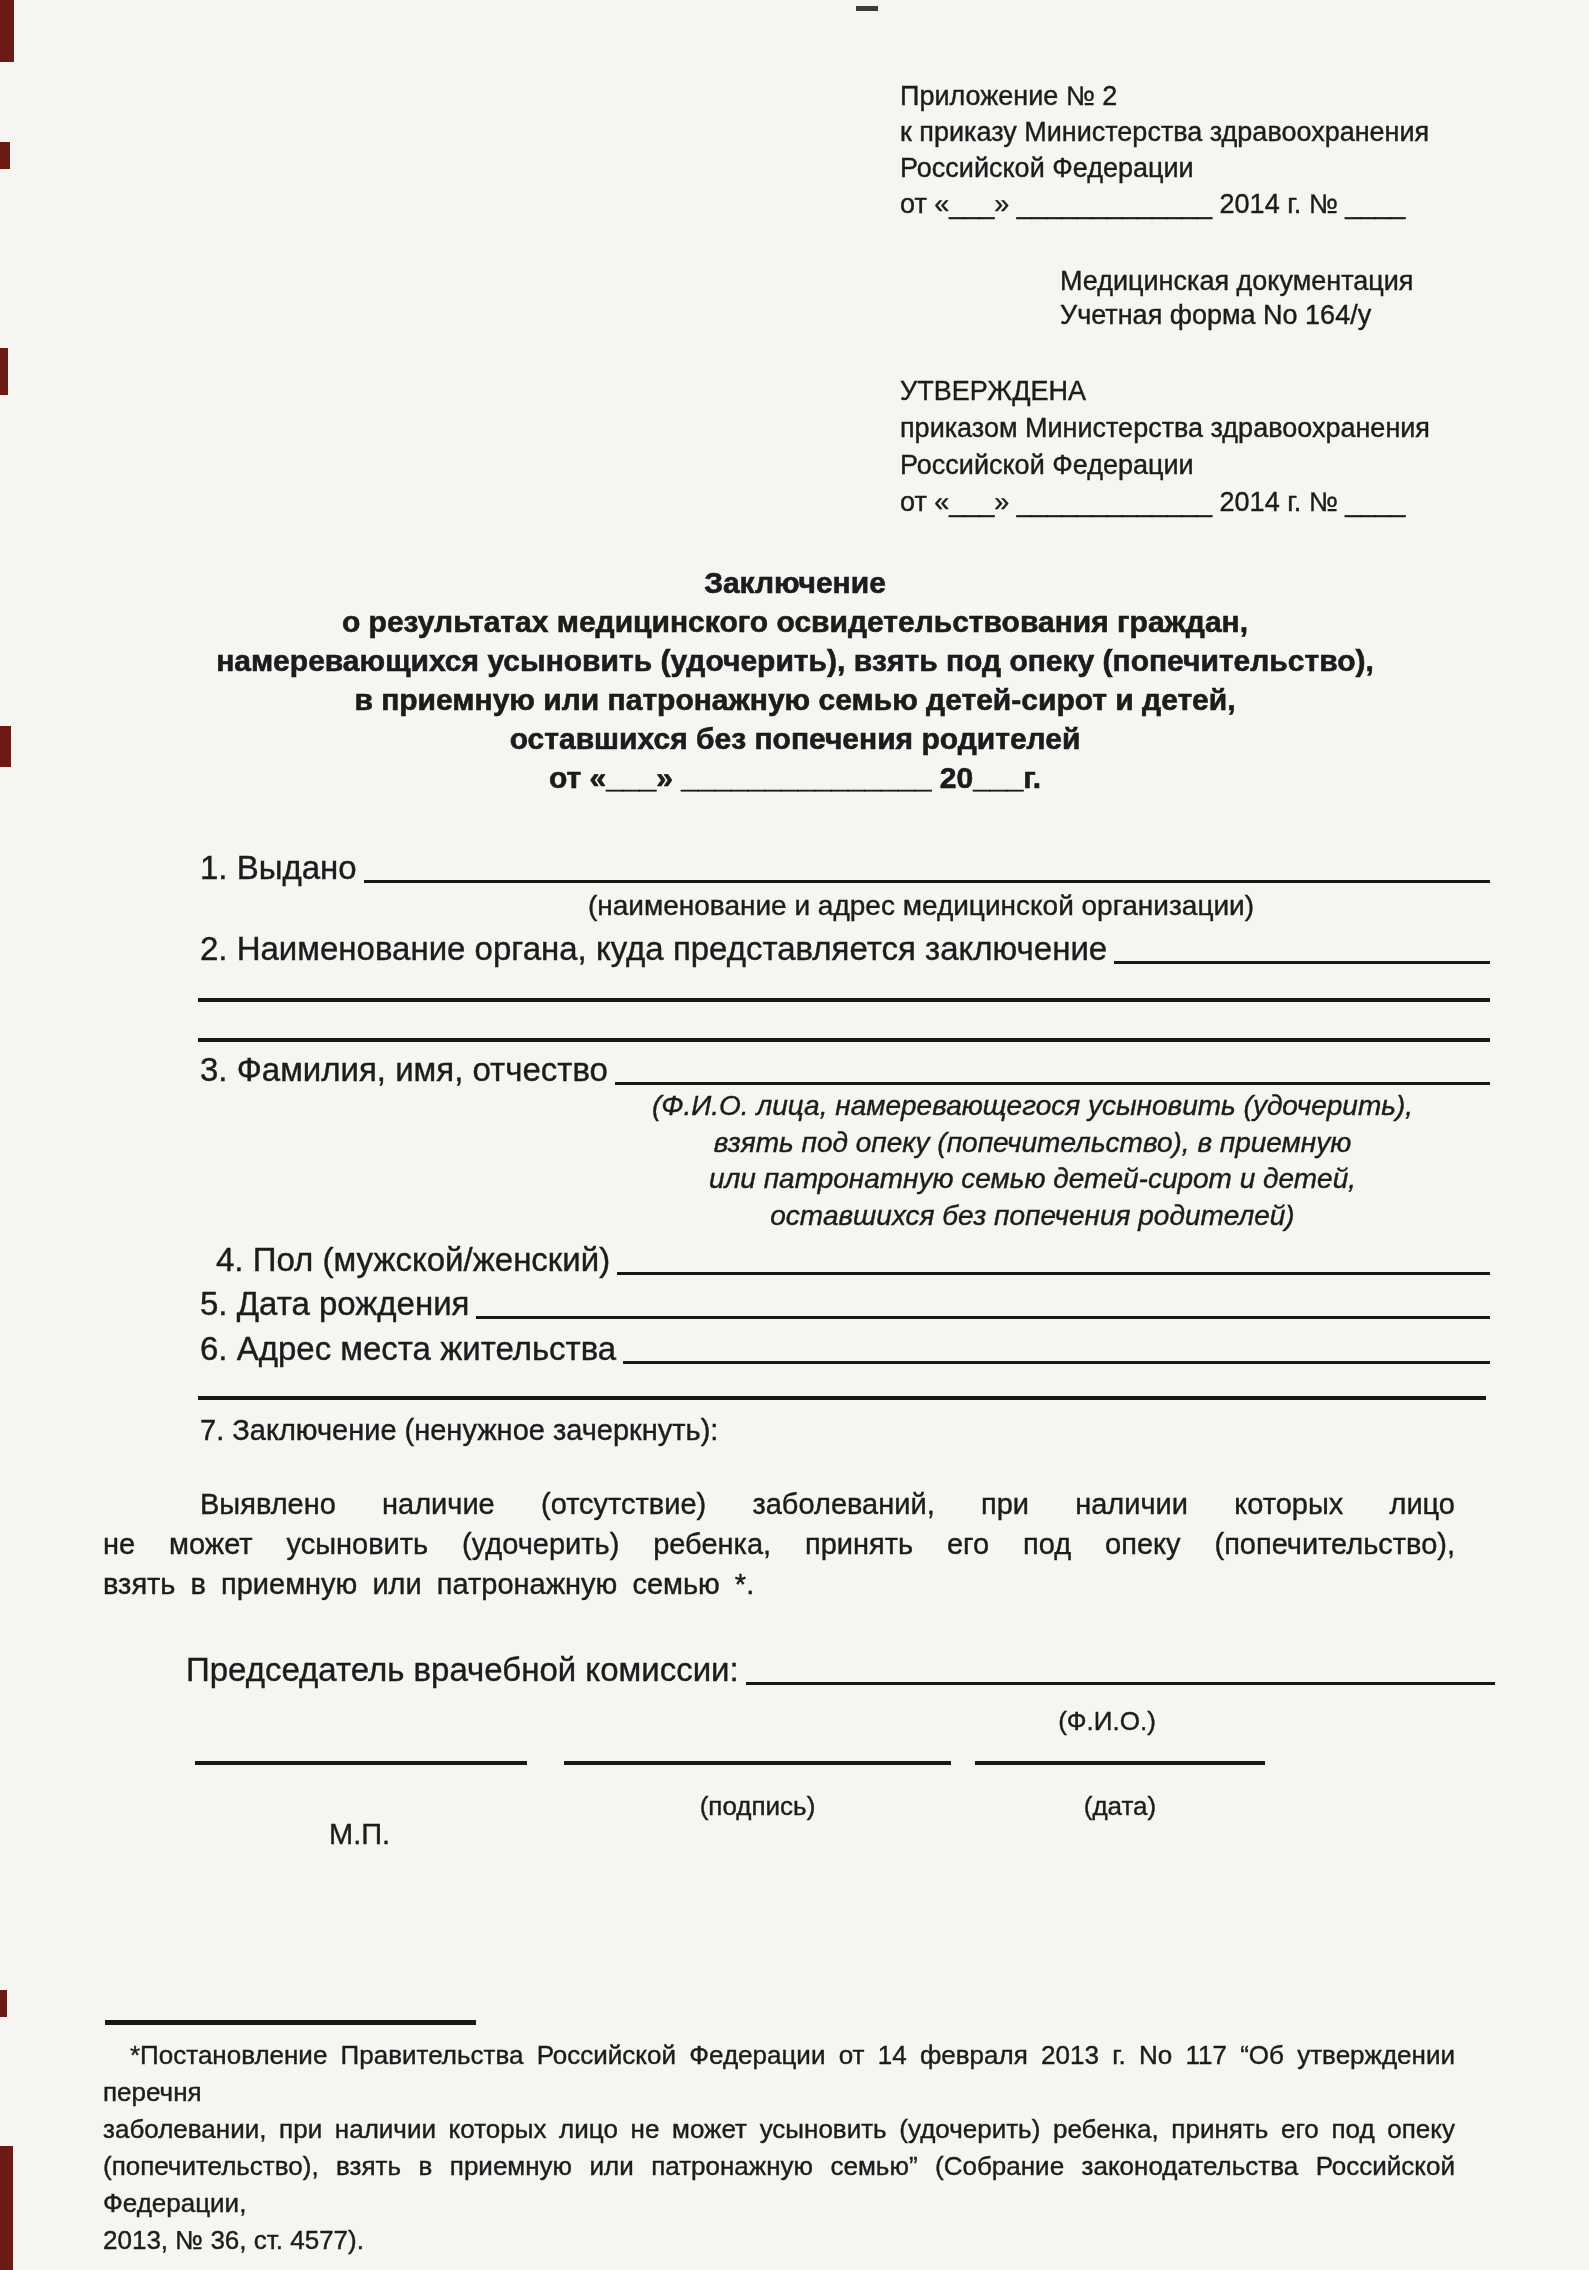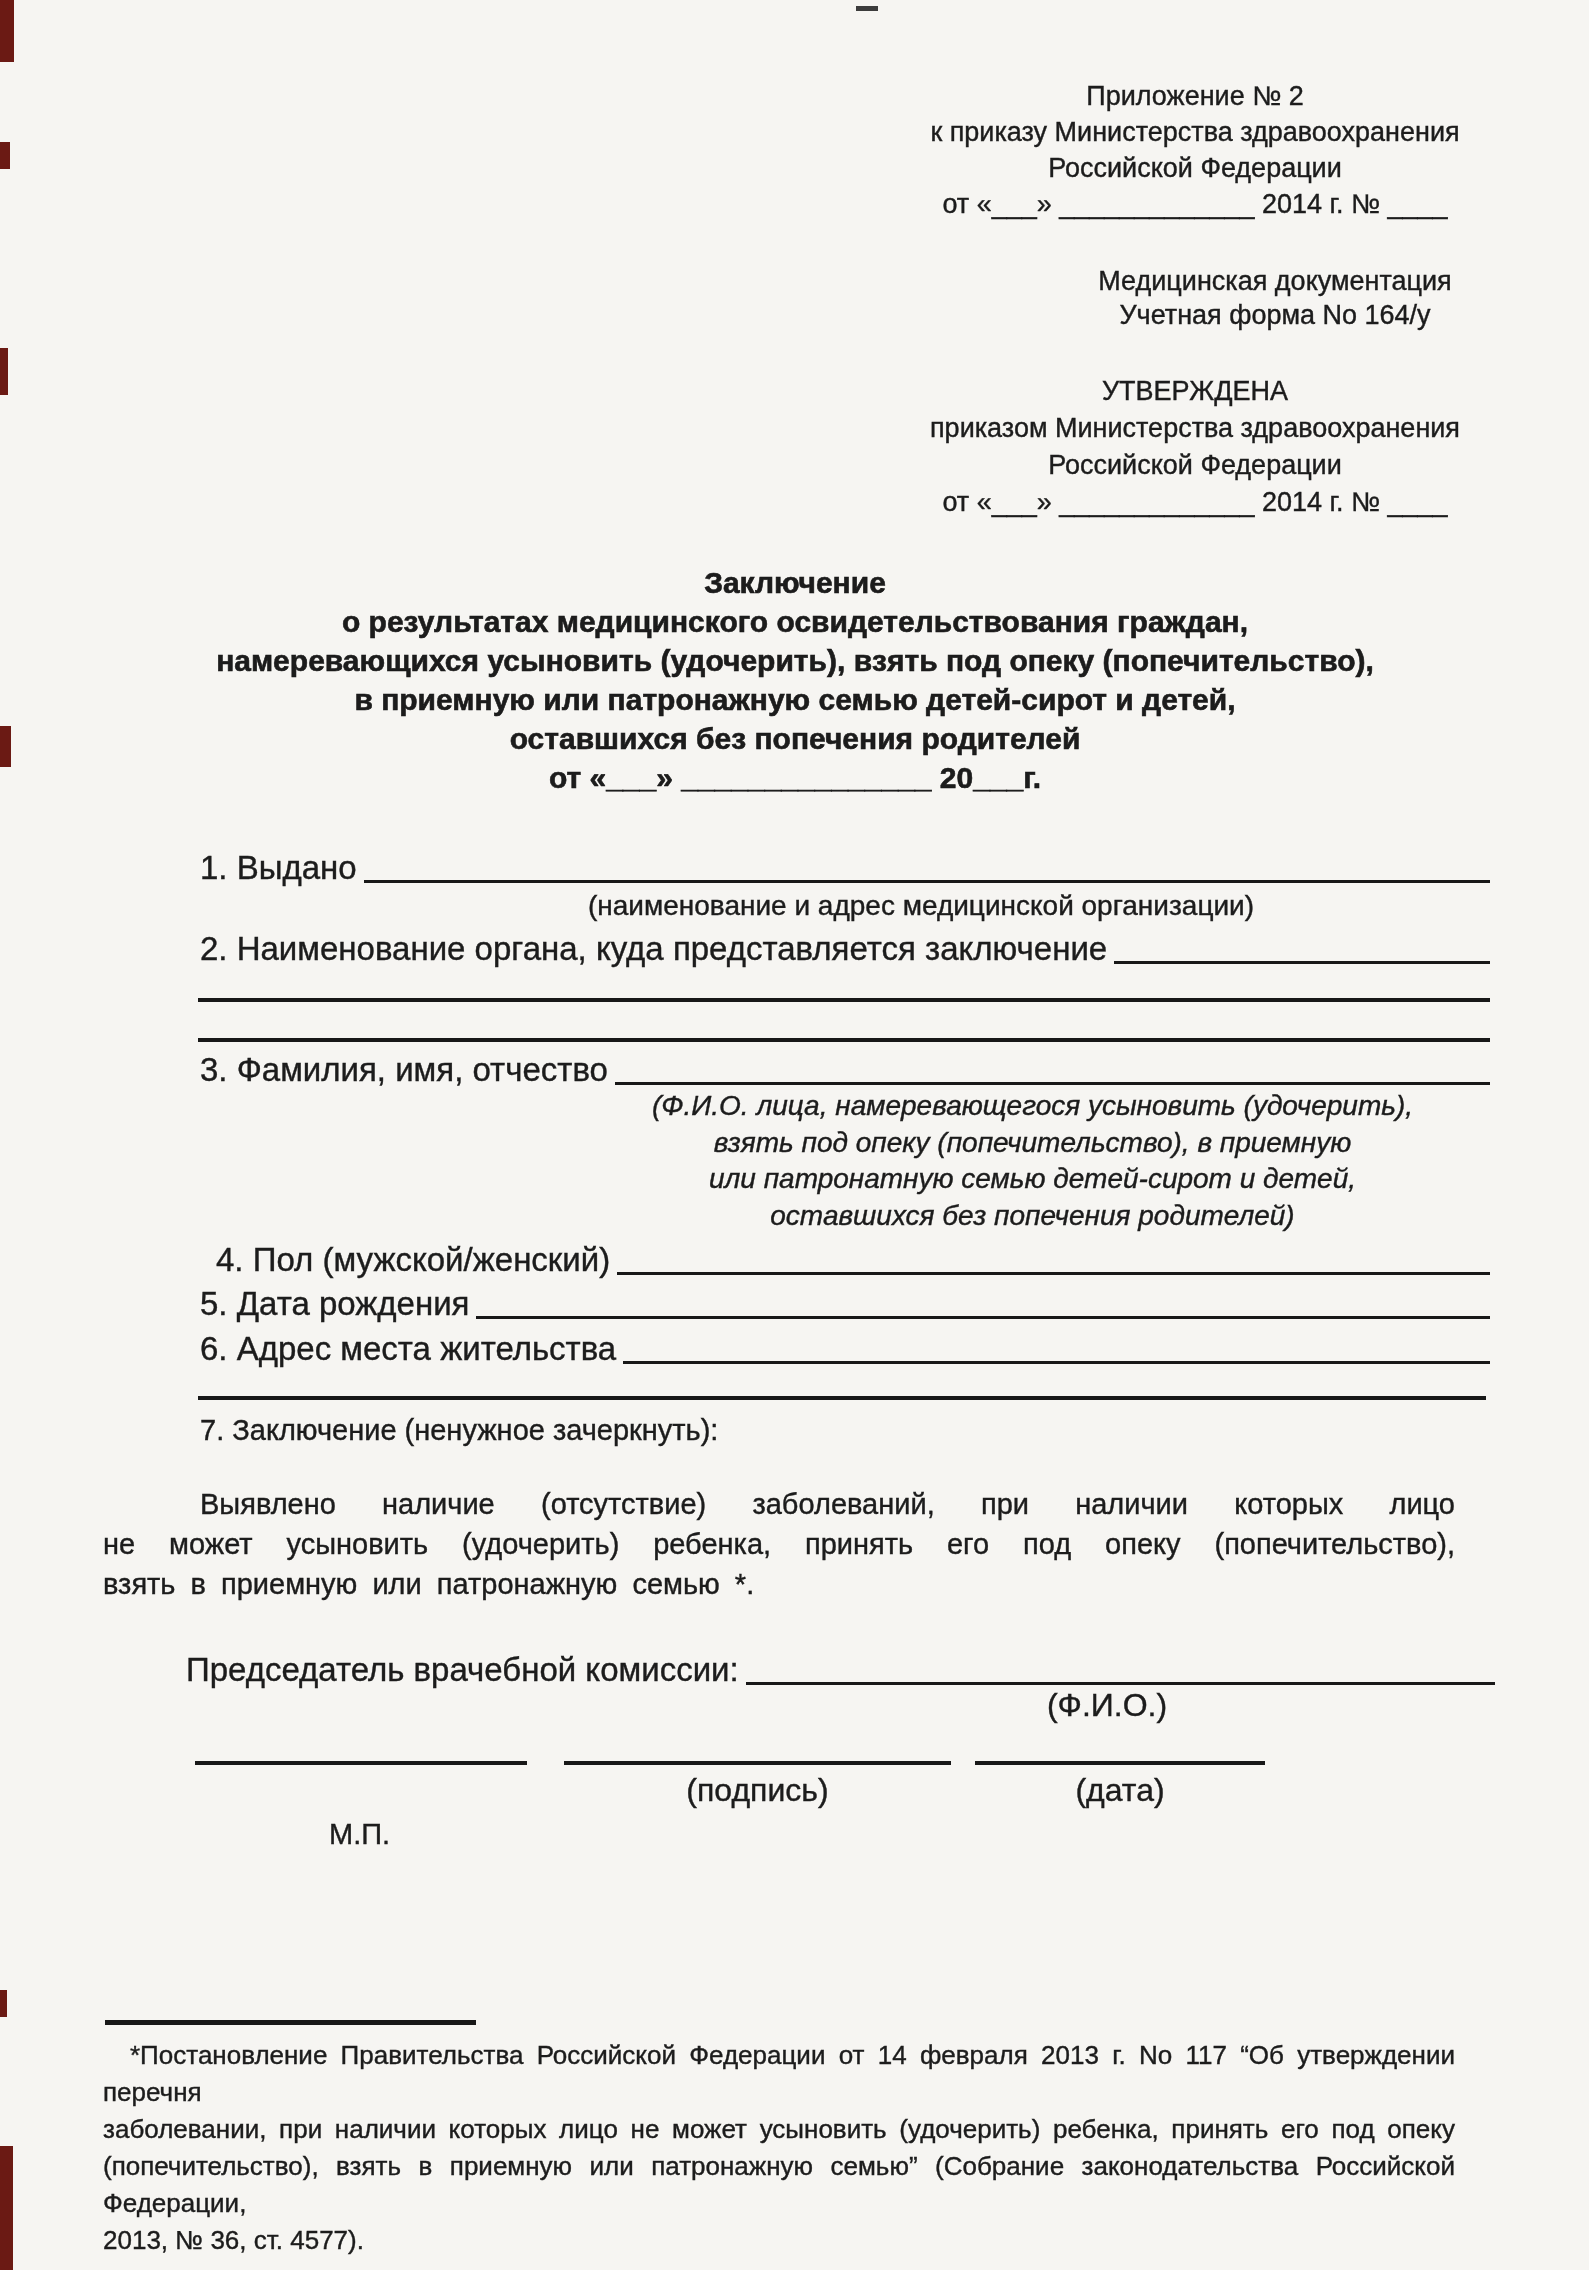--- a/index.html
+++ b/index.html
@@ -6,21 +6,21 @@
   body{
     width:1589px;height:2270px;
     background:#f6f5f2;
     font-family:"Liberation Sans", sans-serif;
     color:#1c1c1c;
     -webkit-text-stroke:0.4px #1c1c1c;
   }
   .page{position:relative;width:1589px;height:2270px;overflow:hidden;}
 
   
-  .hdr{position:absolute;text-align:center;font-size:27px;line-height:36px;}
+  .hdr{position:absolute;font-size:27px;line-height:36px;}
   .hdr div{white-space:nowrap;}
   #blk-appendix{top:78px;left:900px;width:590px;}
   #blk-meddoc{top:264px;left:1060px;width:430px;line-height:34px;}
   #blk-approved{top:373px;left:900px;width:590px;line-height:37px;}
 
   
   .title{position:absolute;top:563px;left:75px;width:1440px;text-align:center;
          font-size:30px;font-weight:bold;line-height:39px;-webkit-text-stroke:0.6px #161616;}
   .title div{white-space:nowrap;}
 
@@ -31,21 +31,21 @@
 
   .cap{position:absolute;font-size:28px;line-height:36px;text-align:center;}
 
   .rule{position:absolute;background:#181818;height:3.5px;}
 
   .para{position:absolute;left:103px;width:1352px;font-size:29px;line-height:40px;}
   .jline{text-align:justify;text-align-last:justify;}
   .para .last{text-align-last:left;word-spacing:7px;}
   .para .first{text-indent:97px;}
 
-  .sigcap{position:absolute;font-size:32px;text-align:center;line-height:34px;}
+  .sigcap{position:absolute;font-size:26px;text-align:center;line-height:34px;margin-top:16px;}
 
   .footnote{position:absolute;top:2037px;left:103px;width:1352px;
             font-size:26px;line-height:37px;}
   .footnote .first{text-indent:27px;}
   .footnote .last{text-align-last:left;}
 
   .mark{position:absolute;background:#6b1a14;}
   .dash{position:absolute;background:#3c3c3c;}
   .plain{position:absolute;font-size:29px;line-height:40px;white-space:nowrap;}
 </style>

